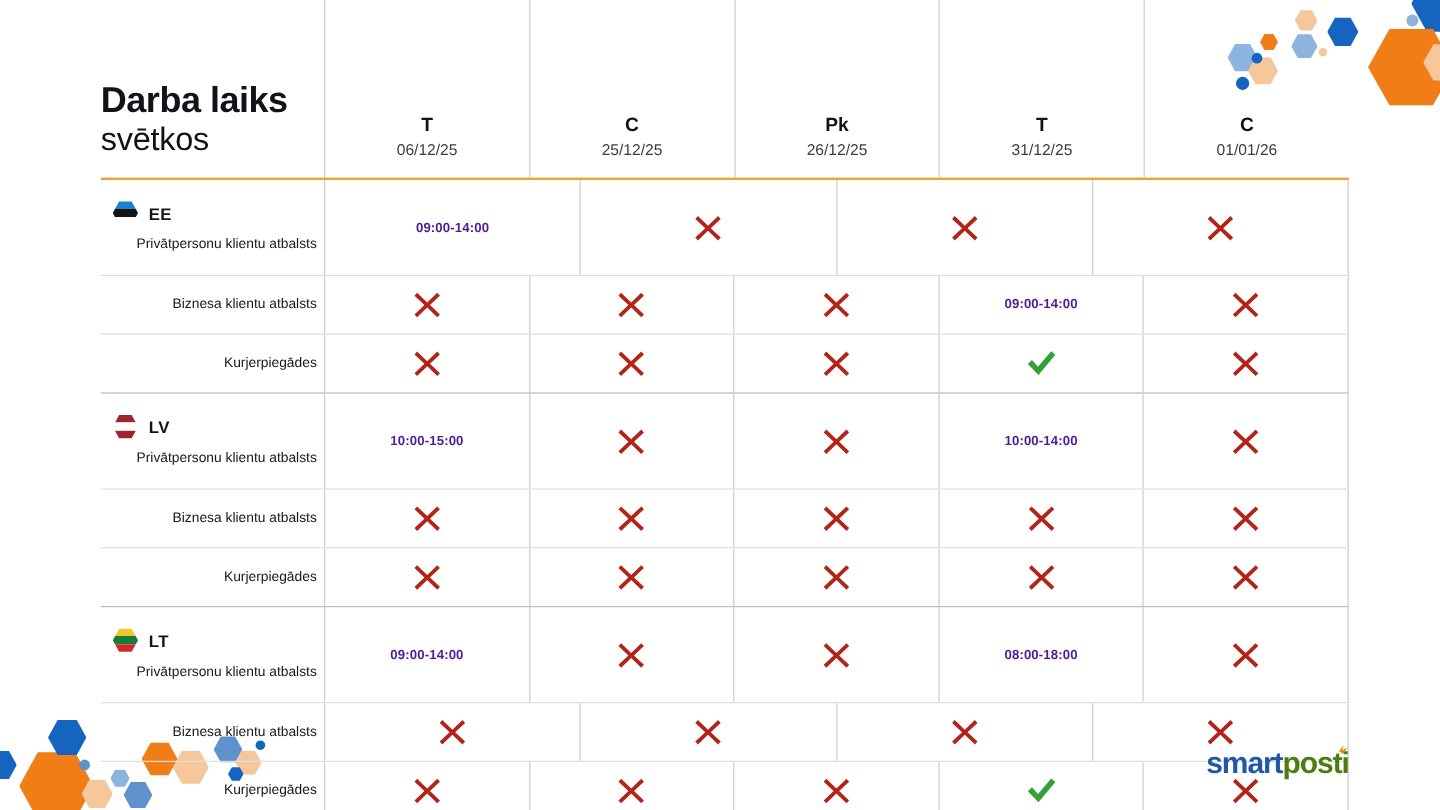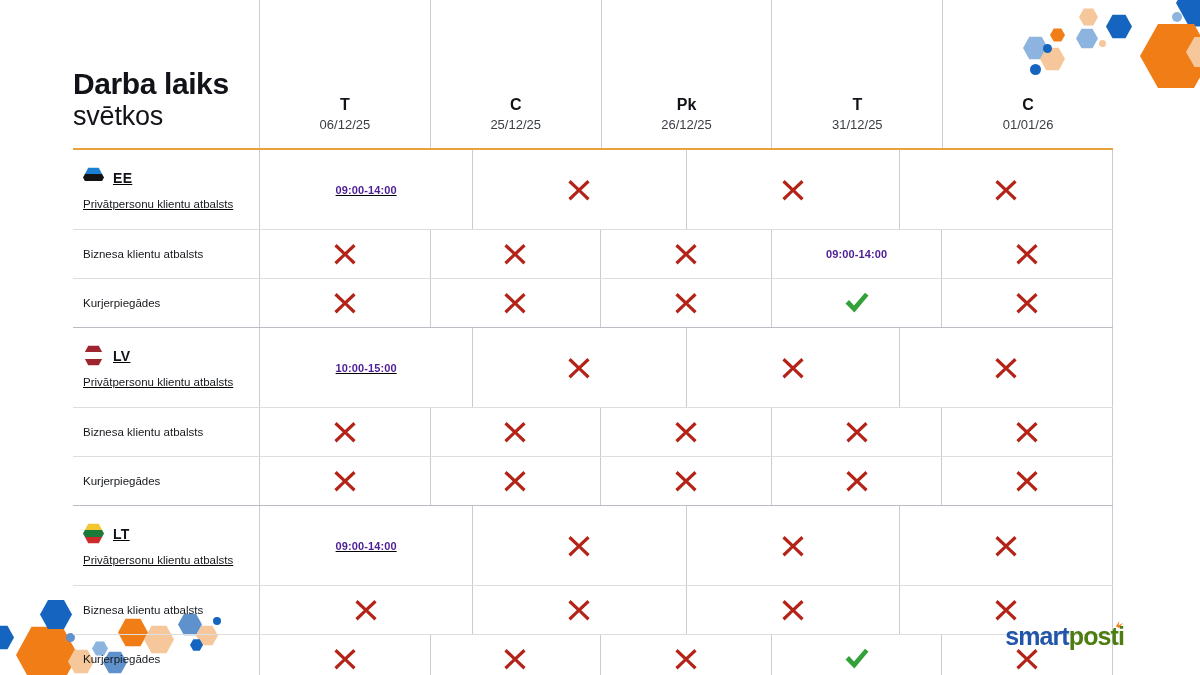--- a/index.html
+++ b/index.html
@@ -32,21 +32,21 @@
   #deco-top-right {
     top: 0; right: 0; width: 210px; height: 85px;
   }
   #deco-bottom-left {
     bottom: 0; left: 0; width: 225px; height: 90px;
   }
 
   
   .sheet {
     position: absolute;
-    left: 73px;
+    left: 84px;
     top: 0;
     width: 1040px;
     height: 675px;
   }
 
   
   .head-row {
     display: flex;
     height: 148px;
     align-items: stretch;
@@ -113,40 +113,41 @@
   }
   .row-label {
     width: 186px;
     flex: 0 0 186px;
     box-sizing: border-box;
     display: flex;
     flex-direction: column;
     justify-content: center;
     padding: 0 6px 0 10px;
   }
-  .row-primary  { height: 79px; text-decoration: underline; }
+  .row-primary  { height: 79px; }
   .row-standard { height: 48px; }
 
   .flagline {
     display: flex;
     align-items: center;
     gap: 9px;
     margin-bottom: 9px;
   }
   .cc {
     font-size: 14px;
     font-weight: 700;
     color: #111318;
     letter-spacing: 0.3px;
   }
   .svc {
     font-size: 11.5px;
     font-weight: 400;
     color: #15181d;
     line-height: 1.3;
+    text-align: right;
   }
 
   .cell {
     flex: 1 1 0;
     border-left: 1px solid #c9ccd2;
     display: flex;
     align-items: center;
     justify-content: center;
     box-sizing: border-box;
   }
@@ -392,20 +393,23 @@
             <svg class="mark" width="26" height="26" viewBox="0 0 26 26">
               <path d="M4.6 3 L13 11.1 L21.4 3 L23.6 5.4 L15.3 13.2 L23.6 21 L21.4 23.4 L13 15.3 L4.6 23.4 L2.4 21 L10.7 13.2 L2.4 5.4 Z" fill="#b32317"></path>
             </svg>
           </div>
           <div class="cell">
             <svg class="mark" width="26" height="26" viewBox="0 0 26 26">
               <path d="M4.6 3 L13 11.1 L21.4 3 L23.6 5.4 L15.3 13.2 L23.6 21 L21.4 23.4 L13 15.3 L4.6 23.4 L2.4 21 L10.7 13.2 L2.4 5.4 Z" fill="#b32317"></path>
             </svg>
           </div>
           <div class="cell">
+            <span class="time">10:00-14:00</span>
+          </div>
+          <div class="cell">
             <svg class="mark" width="26" height="26" viewBox="0 0 26 26">
               <path d="M4.6 3 L13 11.1 L21.4 3 L23.6 5.4 L15.3 13.2 L23.6 21 L21.4 23.4 L13 15.3 L4.6 23.4 L2.4 21 L10.7 13.2 L2.4 5.4 Z" fill="#b32317"></path>
             </svg>
           </div>
         </div>
         <div class="div-thin"></div>
         <div class="row row-standard">
           <div class="row-label">
             <div class="svc">Biznesa klientu atbalsts</div>
           </div>
@@ -488,20 +492,23 @@
             <svg class="mark" width="26" height="26" viewBox="0 0 26 26">
               <path d="M4.6 3 L13 11.1 L21.4 3 L23.6 5.4 L15.3 13.2 L23.6 21 L21.4 23.4 L13 15.3 L4.6 23.4 L2.4 21 L10.7 13.2 L2.4 5.4 Z" fill="#b32317"></path>
             </svg>
           </div>
           <div class="cell">
             <svg class="mark" width="26" height="26" viewBox="0 0 26 26">
               <path d="M4.6 3 L13 11.1 L21.4 3 L23.6 5.4 L15.3 13.2 L23.6 21 L21.4 23.4 L13 15.3 L4.6 23.4 L2.4 21 L10.7 13.2 L2.4 5.4 Z" fill="#b32317"></path>
             </svg>
           </div>
           <div class="cell">
+            <span class="time">08:00-18:00</span>
+          </div>
+          <div class="cell">
             <svg class="mark" width="26" height="26" viewBox="0 0 26 26">
               <path d="M4.6 3 L13 11.1 L21.4 3 L23.6 5.4 L15.3 13.2 L23.6 21 L21.4 23.4 L13 15.3 L4.6 23.4 L2.4 21 L10.7 13.2 L2.4 5.4 Z" fill="#b32317"></path>
             </svg>
           </div>
         </div>
         <div class="div-thin"></div>
         <div class="row row-standard">
           <div class="row-label">
             <div class="svc">Biznesa klientu atbalsts</div>
           </div>

